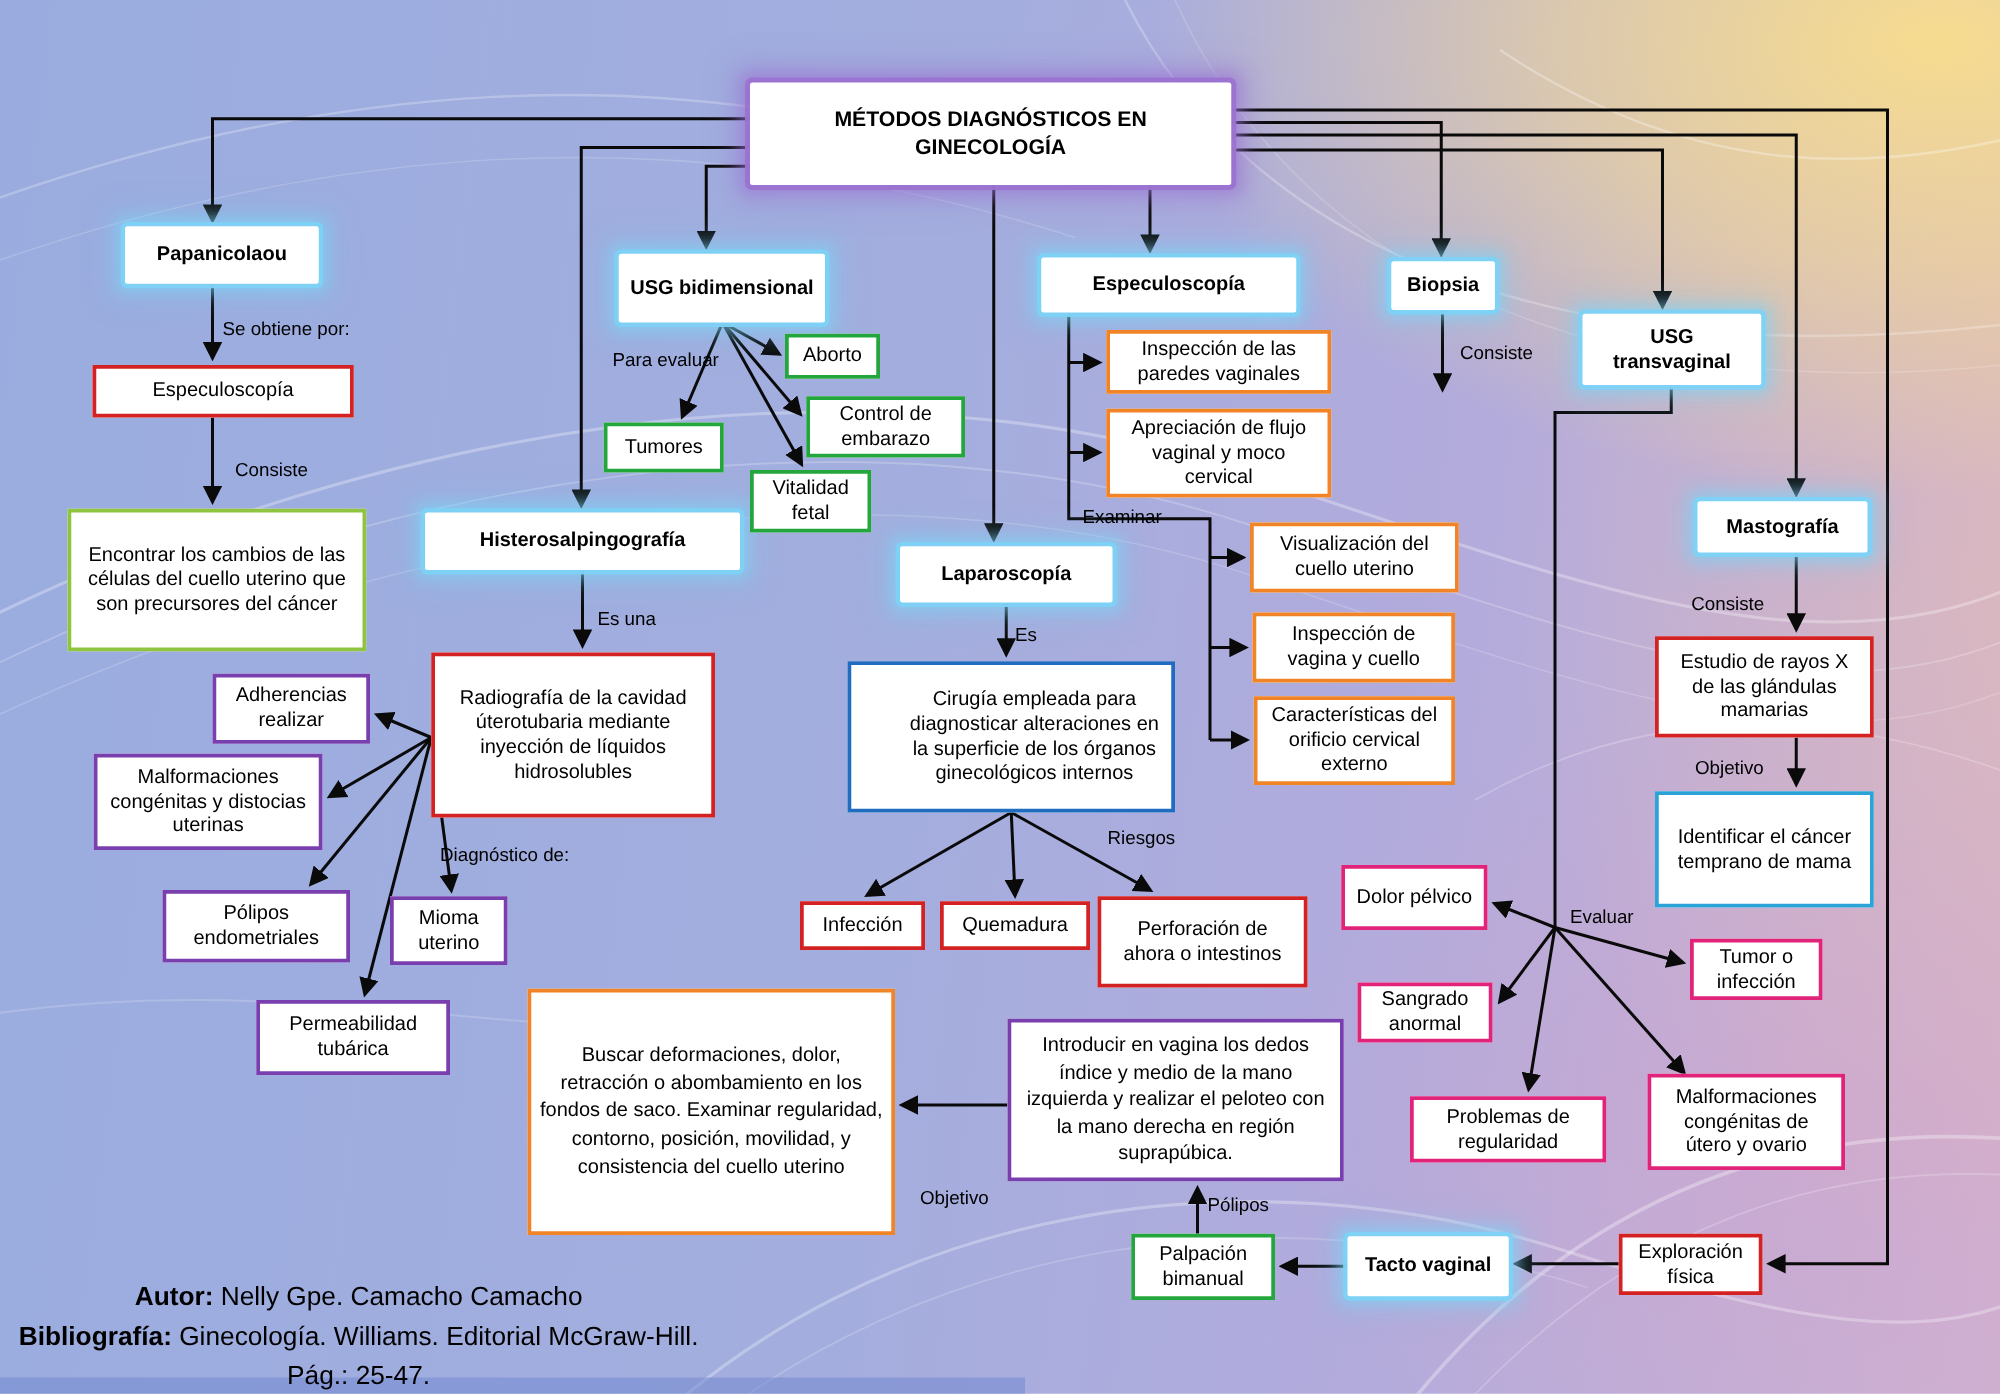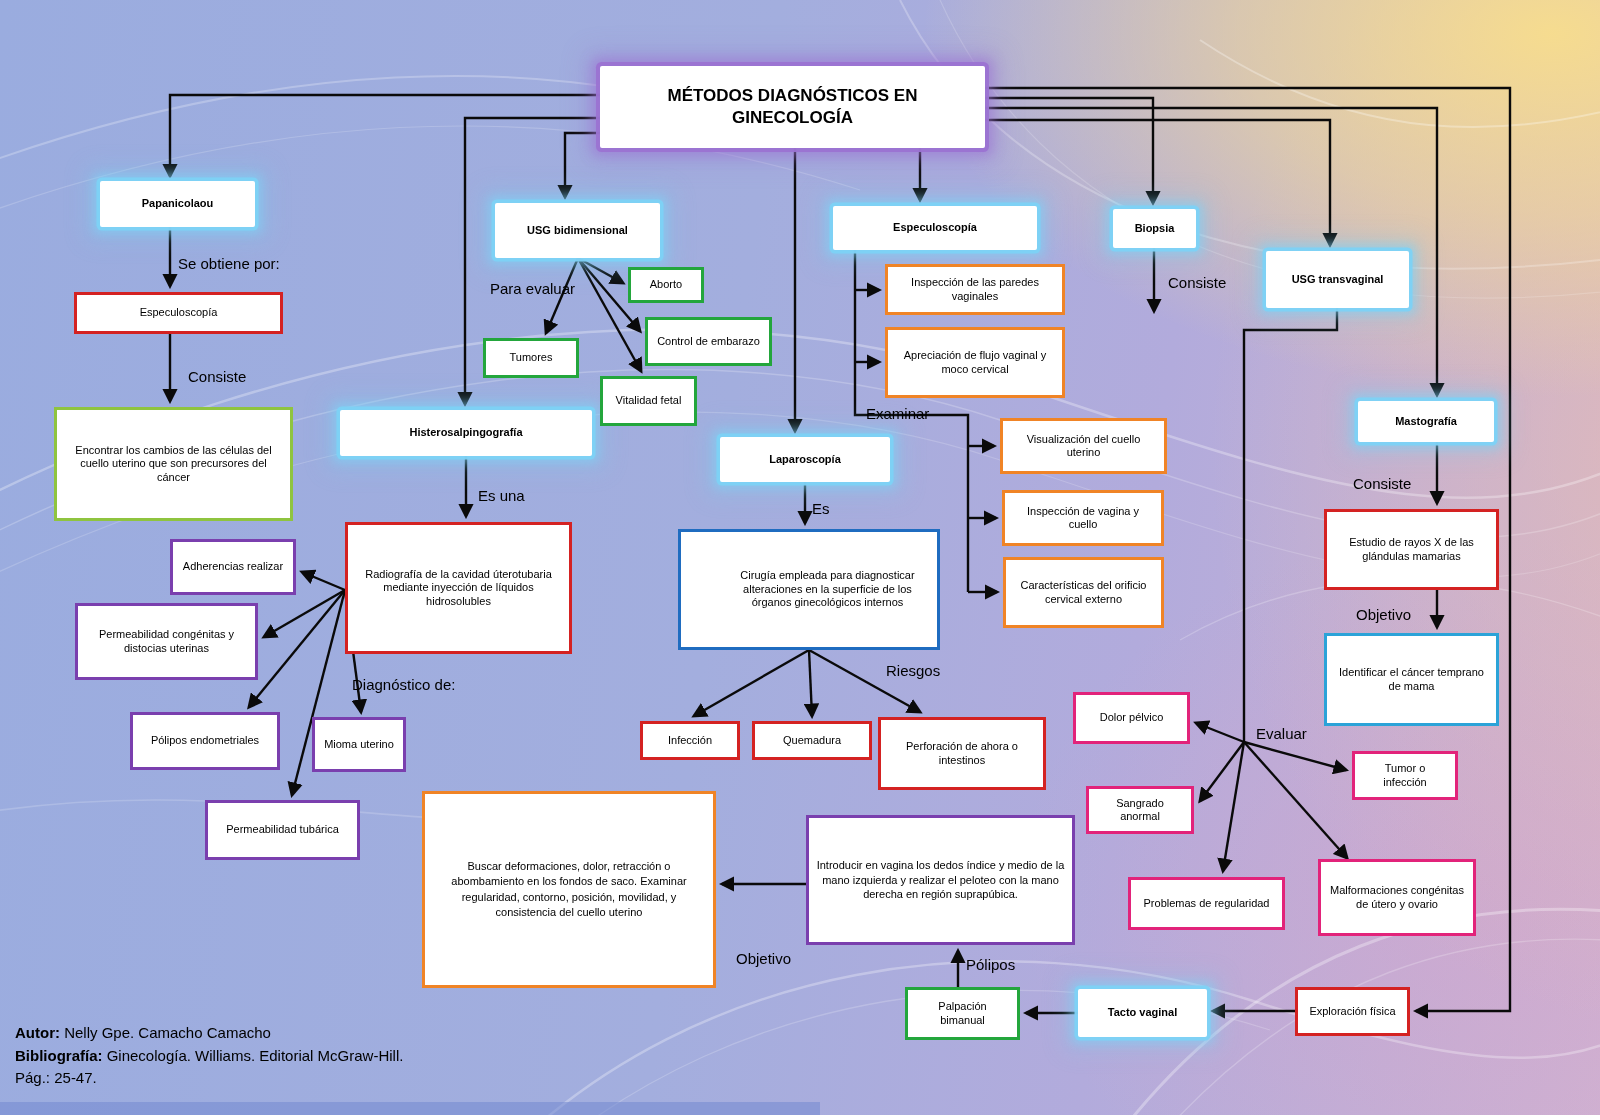--- a/index.html
+++ b/index.html
@@ -10,21 +10,21 @@
     background:
       radial-gradient(900px 520px at 97% 3%, rgba(248,222,140,.95) 0%, rgba(248,222,140,.55) 35%, rgba(248,222,140,0) 70%),
       radial-gradient(700px 900px at 104% 40%, rgba(235,190,170,.55), rgba(235,190,170,0) 65%),
       radial-gradient(650px 520px at 92% 80%, rgba(215,160,200,.40), rgba(215,160,200,0) 70%),
       linear-gradient(97deg, #9aacdf 0%, #a3aede 45%, #b2abdc 70%, #ceb2d2 100%);
     text-decoration: underline;
   }
   svg.layer{ position:absolute; left:0; top:0; width:1600px; height:1120px; }
   .node{
     position:absolute; display:flex; align-items:center; justify-content:center;
-    text-align:center; background:#fff; color:#000; font-size:11px; line-height:1.22;
+    text-align:center; background:#fff; color:#000; font-size:16px; line-height:1.22;
     padding:3px 7px; z-index:3;
   }
   .main{
     font-weight:bold; border-radius:2px;
     box-shadow:0 0 0 3.5px rgba(125,210,245,.95), 0 0 10px 7px rgba(125,210,245,.55), 0 0 22px 14px rgba(125,210,245,.25);
   }
   .title-node{
     font-weight:bold; font-size:17px; line-height:1.3; border-radius:2px;
     box-shadow:0 0 0 4px rgba(155,115,210,.95), 0 0 12px 8px rgba(155,115,210,.55), 0 0 24px 15px rgba(155,115,210,.25);
   }
@@ -32,21 +32,21 @@
   .b-red   { border-color:#d42222; }
   .b-green { border-color:#23a63c; }
   .b-ygreen{ border-color:#8fc43f; }
   .b-purple{ border-color:#7a3fae; }
   .b-orange{ border-color:#f08426; }
   .b-blue  { border-color:#1f6cc0;padding-left:44px; }
   .b-lblue { border-color:#2ba3d8; }
   .b-pink  { border-color:#e2237a; }
   .bold{ font-weight:bold; }
   .elabel{ position:absolute; font-size:15px; color:#000; white-space:nowrap; z-index:3; }
-  .footer{ position:absolute; left:15px; top:1022px; font-size:15px; line-height:1.5; color:#000; z-index:3; }
+  .footer{ position:absolute; left:15px; top:1022px; font-size:21px; line-height:1.5; color:#000; z-index:3;text-align:center; }
   .connector{ fill:none; stroke:#0a0a0a; stroke-width:2.4; }
   .swirl{ fill:none; stroke:#ffffff; }
 </style>
 </head>
 <body>
 
 <div id="canvas">
 
   <svg class="layer" aria-hidden="true">
     <path class="swirl" d="M-60 520 C 300 330 700 280 1000 380 S 1500 560 1680 430" stroke-width="2.5" opacity="0.30"></path>
@@ -154,21 +154,21 @@
   <div class="node box b-red" style="left:74px;top:292px;width:209px;height:42px">Especuloscopía</div>
   <div class="node box b-ygreen" style="left:54px;top:407px;width:239px;height:114px">Encontrar los cambios de las células del cuello uterino que son precursores del cáncer</div>
 
   <div class="node box b-green" style="left:628px;top:267px;width:76px;height:36px">Aborto</div>
   <div class="node box b-green" style="left:645px;top:317px;width:127px;height:49px">Control de embarazo</div>
   <div class="node box b-green" style="left:483px;top:338px;width:96px;height:40px">Tumores</div>
   <div class="node box b-green" style="left:600px;top:376px;width:97px;height:50px">Vitalidad fetal</div>
 
   <div class="node box b-red" style="left:345px;top:522px;width:227px;height:132px">Radiografía de la cavidad úterotubaria mediante inyección de líquidos hidrosolubles</div>
   <div class="node box b-purple" style="left:170px;top:539px;width:126px;height:56px">Adherencias realizar</div>
-  <div class="node box b-purple" style="left:75px;top:603px;width:183px;height:77px">Permeabilidad congénitas y distocias uterinas</div>
+  <div class="node box b-purple" style="left:75px;top:603px;width:183px;height:77px">Malformaciones congénitas y distocias uterinas</div>
   <div class="node box b-purple" style="left:130px;top:712px;width:150px;height:58px">Pólipos endometriales</div>
   <div class="node box b-purple" style="left:312px;top:717px;width:94px;height:55px">Mioma uterino</div>
   <div class="node box b-purple" style="left:205px;top:800px;width:155px;height:60px">Permeabilidad tubárica</div>
 
   <div class="node box b-blue" style="left:678px;top:529px;width:262px;height:121px">Cirugía empleada para diagnosticar alteraciones en la superficie de los órganos ginecológicos internos</div>
   <div class="node box b-red" style="left:640px;top:721px;width:100px;height:39px">Infección</div>
   <div class="node box b-red" style="left:752px;top:721px;width:120px;height:39px">Quemadura</div>
   <div class="node box b-red" style="left:878px;top:717px;width:168px;height:73px">Perforación de ahora o intestinos</div>
 
   <div class="node box b-orange" style="left:885px;top:264px;width:180px;height:51px">Inspección de las paredes vaginales</div>

